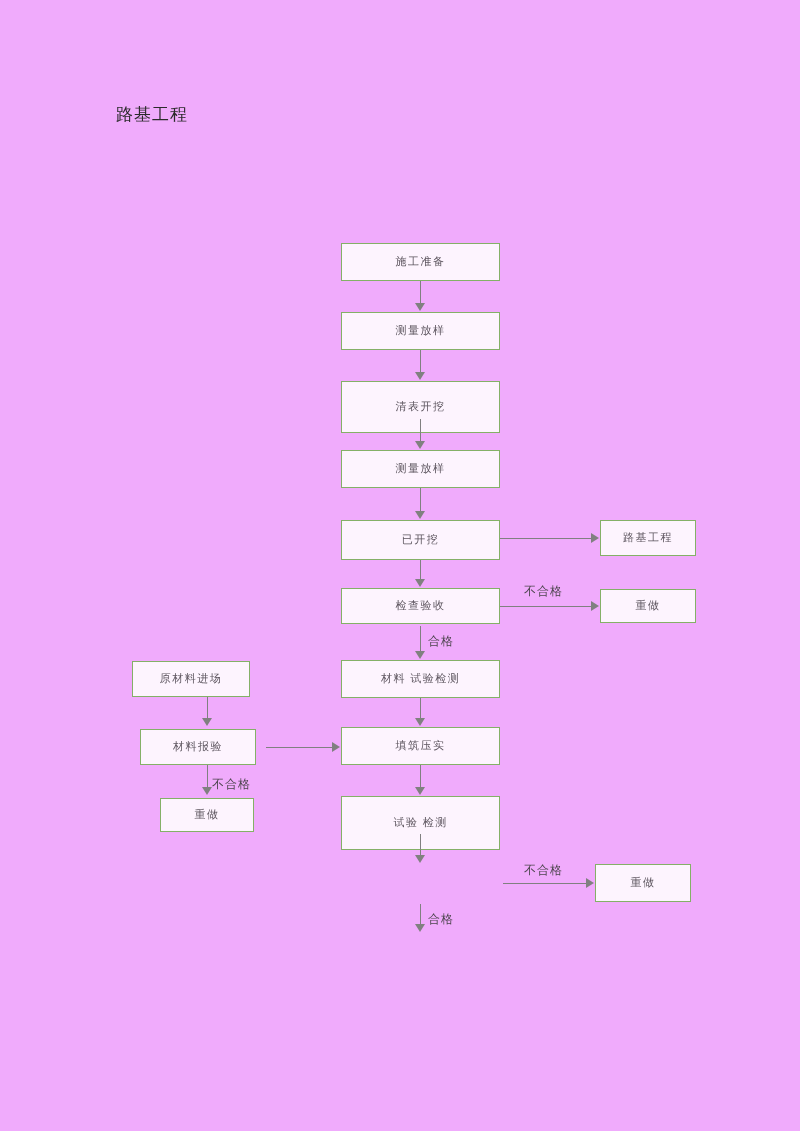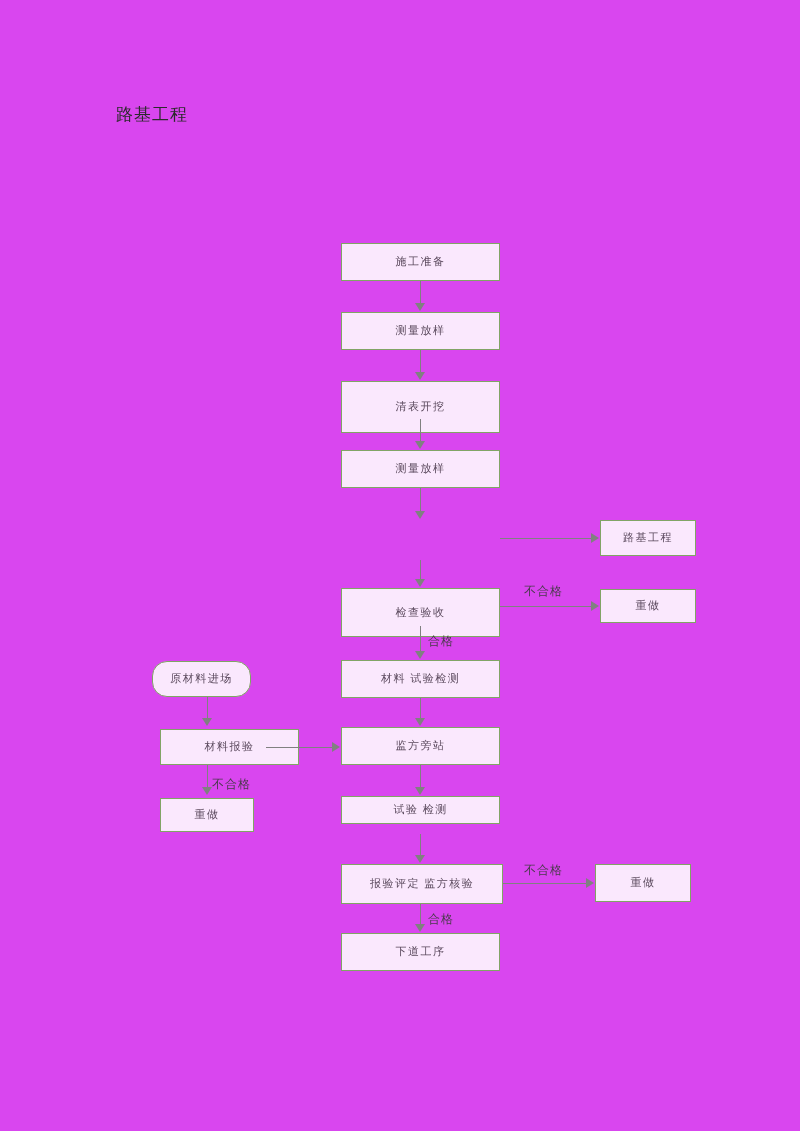--- a/index.html
+++ b/index.html
@@ -7,21 +7,21 @@
     padding: 0;
     background: #ffffff;
   }
   body {
     font-family: "Liberation Sans", "DejaVu Sans", sans-serif;
   }
   #page {
     position: relative;
     width: 800px;
     height: 1131px;
-    background: #d946ef;
+    background: #f0abfc;
     overflow: hidden;
   }
   #doc-title {
     position: absolute;
     left: 116px;
     top: 103px;
     font-family: "Liberation Serif", "DejaVu Serif", serif;
     font-size: 17px;
     color: #2b2b2b;
     letter-spacing: 1px;
@@ -95,50 +95,47 @@
   </div>
 
   <div class="node" style="left:341px; top:381px; width:159px; height:52px;">
     <span>清表开挖</span>
   </div>
 
   <div class="node" style="left:341px; top:450px; width:159px; height:38px;">
     <span>测量放样</span>
   </div>
 
-
-  <div class="node" style="left:341px; top:588px; width:159px; height:49px;">
+  <div class="node" style="left:341px; top:520px; width:159px; height:40px;">
+    <span>已开挖</span>
+  </div>
+
+  <div class="node" style="left:341px; top:588px; width:159px; height:36px;">
     <span>检查验收</span>
   </div>
 
   <div class="node node-wide-gap" style="left:341px; top:660px; width:159px; height:38px;">
     <span>材料  试验检测</span>
   </div>
 
   <div class="node" style="left:341px; top:727px; width:159px; height:38px;">
-    <span>监方旁站</span>
-  </div>
-
-  <div class="node node-wide-gap" style="left:341px; top:796px; width:159px; height:28px;">
+    <span>填筑压实</span>
+  </div>
+
+  <div class="node node-wide-gap" style="left:341px; top:796px; width:159px; height:54px;">
     <span>试验  检测</span>
   </div>
 
-  <div class="node node-wide-gap" style="left:341px; top:864px; width:162px; height:40px;">
-    <span>报验评定  监方核验</span>
-  </div>
-
-  <div class="node" style="left:341px; top:933px; width:159px; height:38px;">
-    <span>下道工序</span>
-  </div>
-
-  <div class="node" style="left:152px; top:661px; width:99px; height:36px;border-radius:15px;">
+
+
+  <div class="node" style="left:132px; top:661px; width:118px; height:36px;">
     <span>原材料进场</span>
   </div>
 
-  <div class="node" style="left:160px; top:729px; width:139px; height:36px;">
+  <div class="node" style="left:140px; top:729px; width:116px; height:36px;">
     <span>材料报验</span>
   </div>
 
   <div class="node" style="left:160px; top:798px; width:94px; height:34px;">
     <span>重做</span>
   </div>
 
   <div class="node" style="left:600px; top:520px; width:96px; height:36px;">
     <span>路基工程</span>
   </div>

